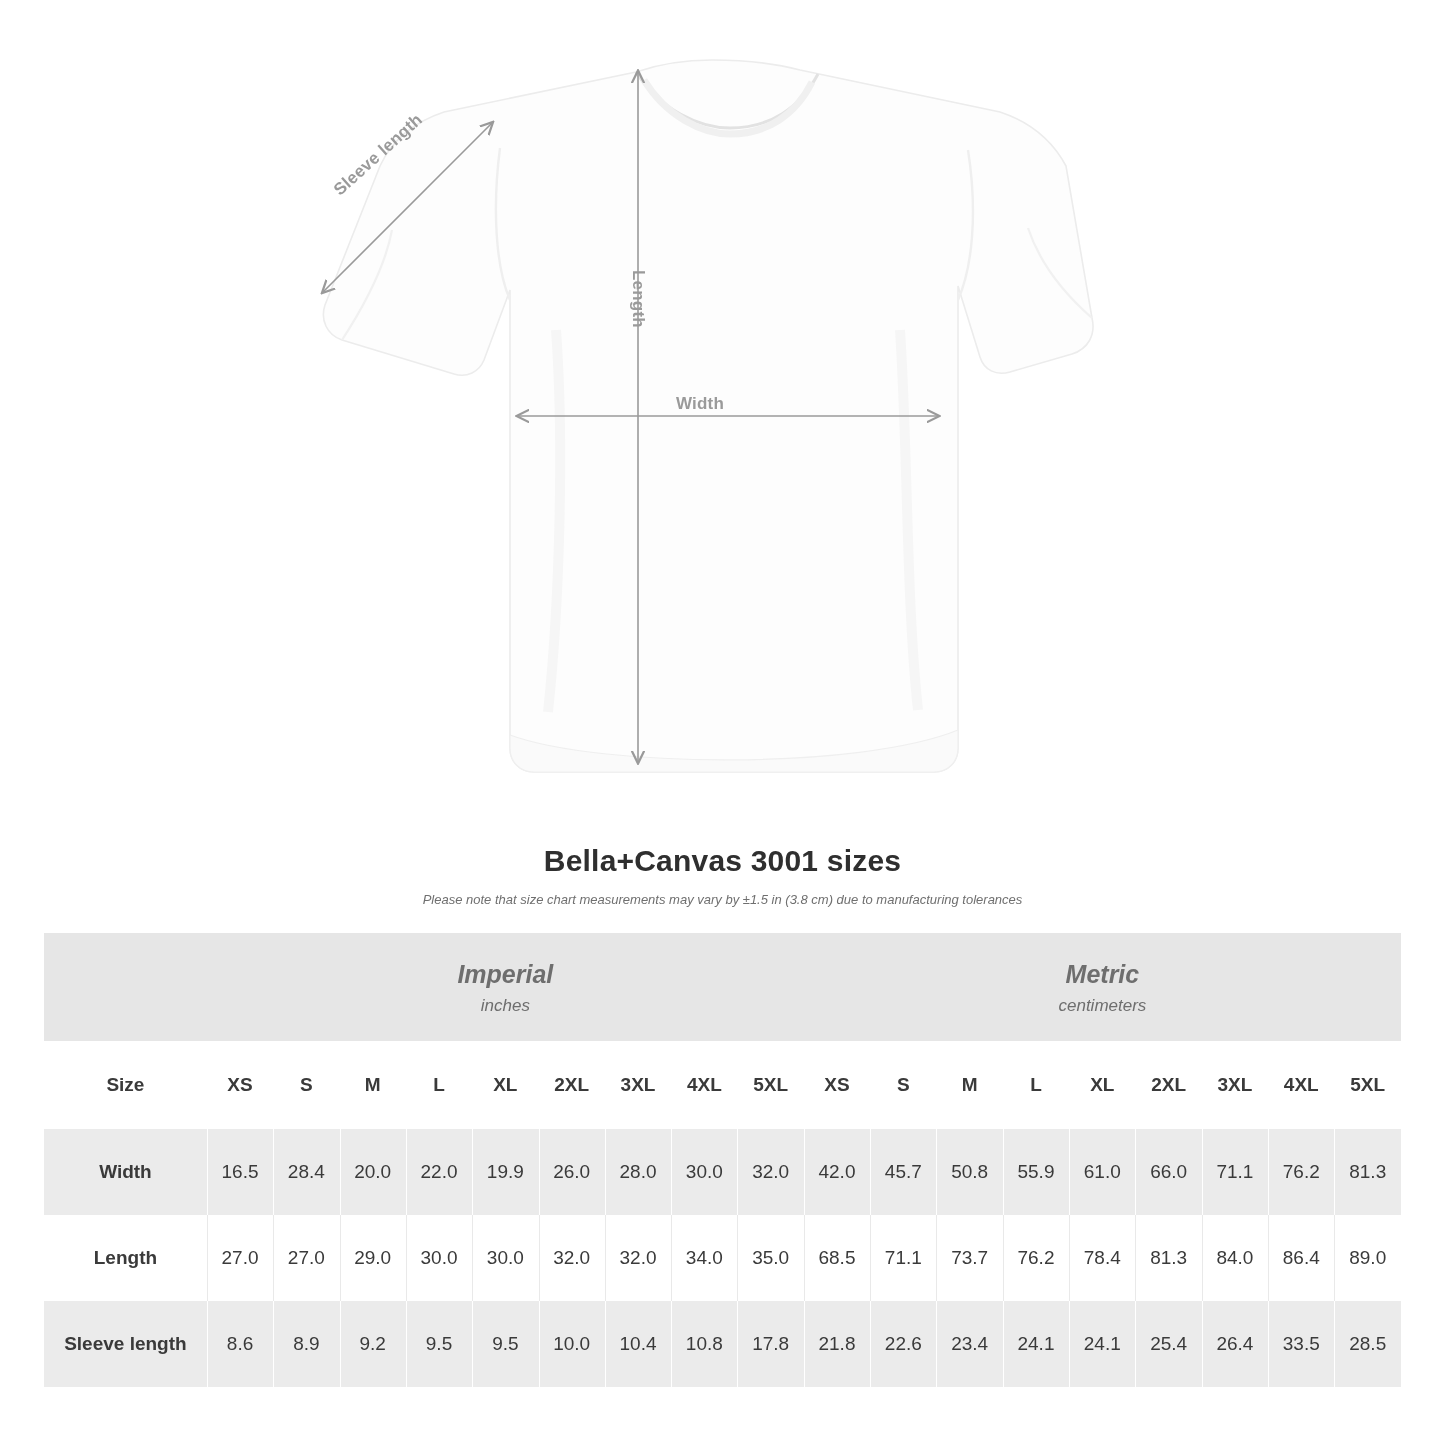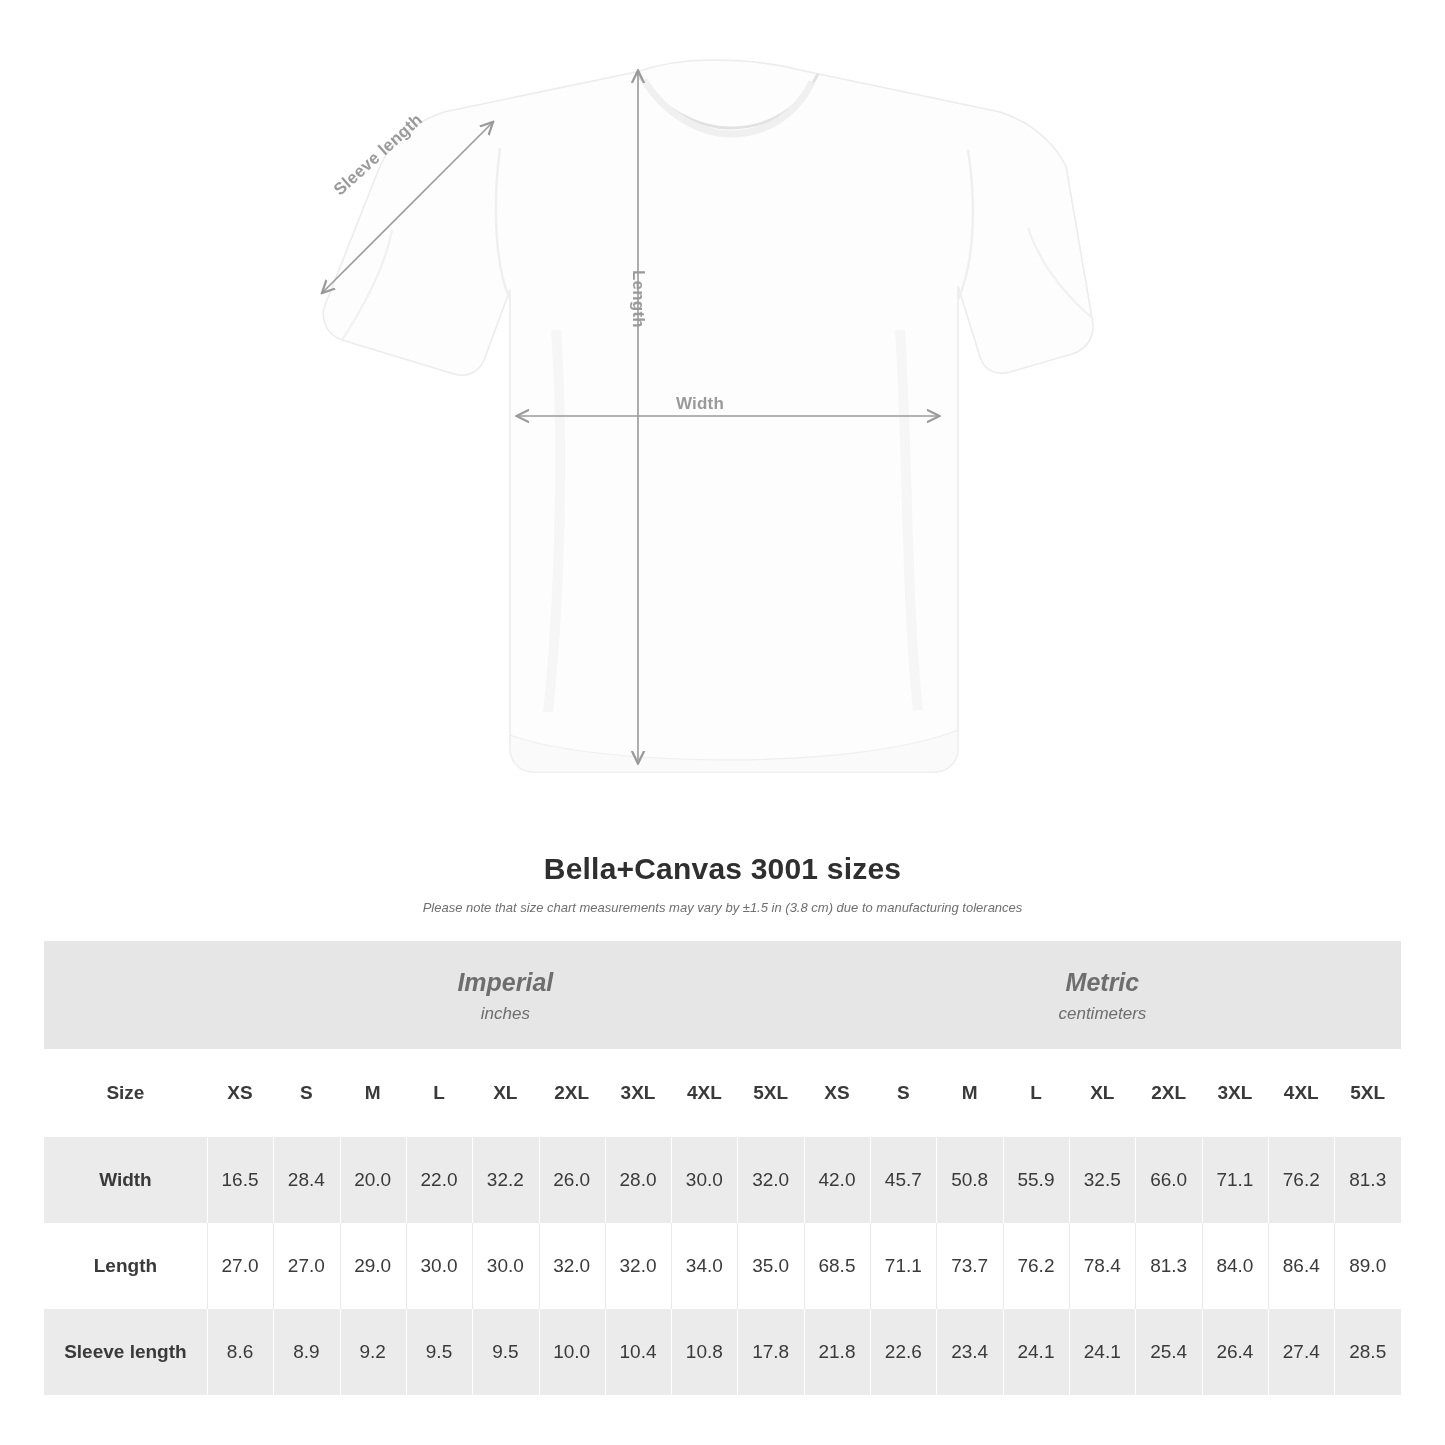--- a/index.html
+++ b/index.html
@@ -55,21 +55,21 @@
     transform-origin: left top;
   }
   .label-width {
     left: 676px;
     top: 394px;
   }
 
   
   .title-block {
     text-align: center;
-    margin-top: 22px;
+    margin-top: 14px;
   }
   .chart-title {
     font-size: 30px;
     font-weight: bold;
     color: #2f2f2f;
     margin: 0;
     letter-spacing: 0.2px;
   }
   .chart-note {
     margin-top: 14px;
@@ -283,30 +283,30 @@
           <td class="cell-sep">4XL</td>
           <td class="cell-sep">5XL</td>
         </tr>
 
         <tr class="data-row row-shaded">
           <td class="rowhead">Width</td>
           <td class="cell-sep">16.5</td>
           <td class="cell-sep">28.4</td>
           <td class="cell-sep">20.0</td>
           <td class="cell-sep">22.0</td>
-          <td class="cell-sep">32.2</td>
+          <td class="cell-sep">19.9</td>
           <td class="cell-sep">26.0</td>
           <td class="cell-sep">28.0</td>
           <td class="cell-sep">30.0</td>
           <td class="cell-sep">32.0</td>
           <td class="cell-sep">42.0</td>
           <td class="cell-sep">45.7</td>
           <td class="cell-sep">50.8</td>
           <td class="cell-sep">55.9</td>
-          <td class="cell-sep">32.5</td>
+          <td class="cell-sep">61.0</td>
           <td class="cell-sep">66.0</td>
           <td class="cell-sep">71.1</td>
           <td class="cell-sep">76.2</td>
           <td class="cell-sep">81.3</td>
         </tr>
 
         <tr class="data-row row-plain">
           <td class="rowhead">Length</td>
           <td class="cell-sep">27.0</td>
           <td class="cell-sep">27.0</td>
@@ -339,20 +339,20 @@
           <td class="cell-sep">10.4</td>
           <td class="cell-sep">10.8</td>
           <td class="cell-sep">17.8</td>
           <td class="cell-sep">21.8</td>
           <td class="cell-sep">22.6</td>
           <td class="cell-sep">23.4</td>
           <td class="cell-sep">24.1</td>
           <td class="cell-sep">24.1</td>
           <td class="cell-sep">25.4</td>
           <td class="cell-sep">26.4</td>
-          <td class="cell-sep">27.4</td>
+          <td class="cell-sep">33.5</td>
           <td class="cell-sep">28.5</td>
         </tr>
       </tbody>
     </table>
   </div>
 
 </div>
 
 </body></html>

